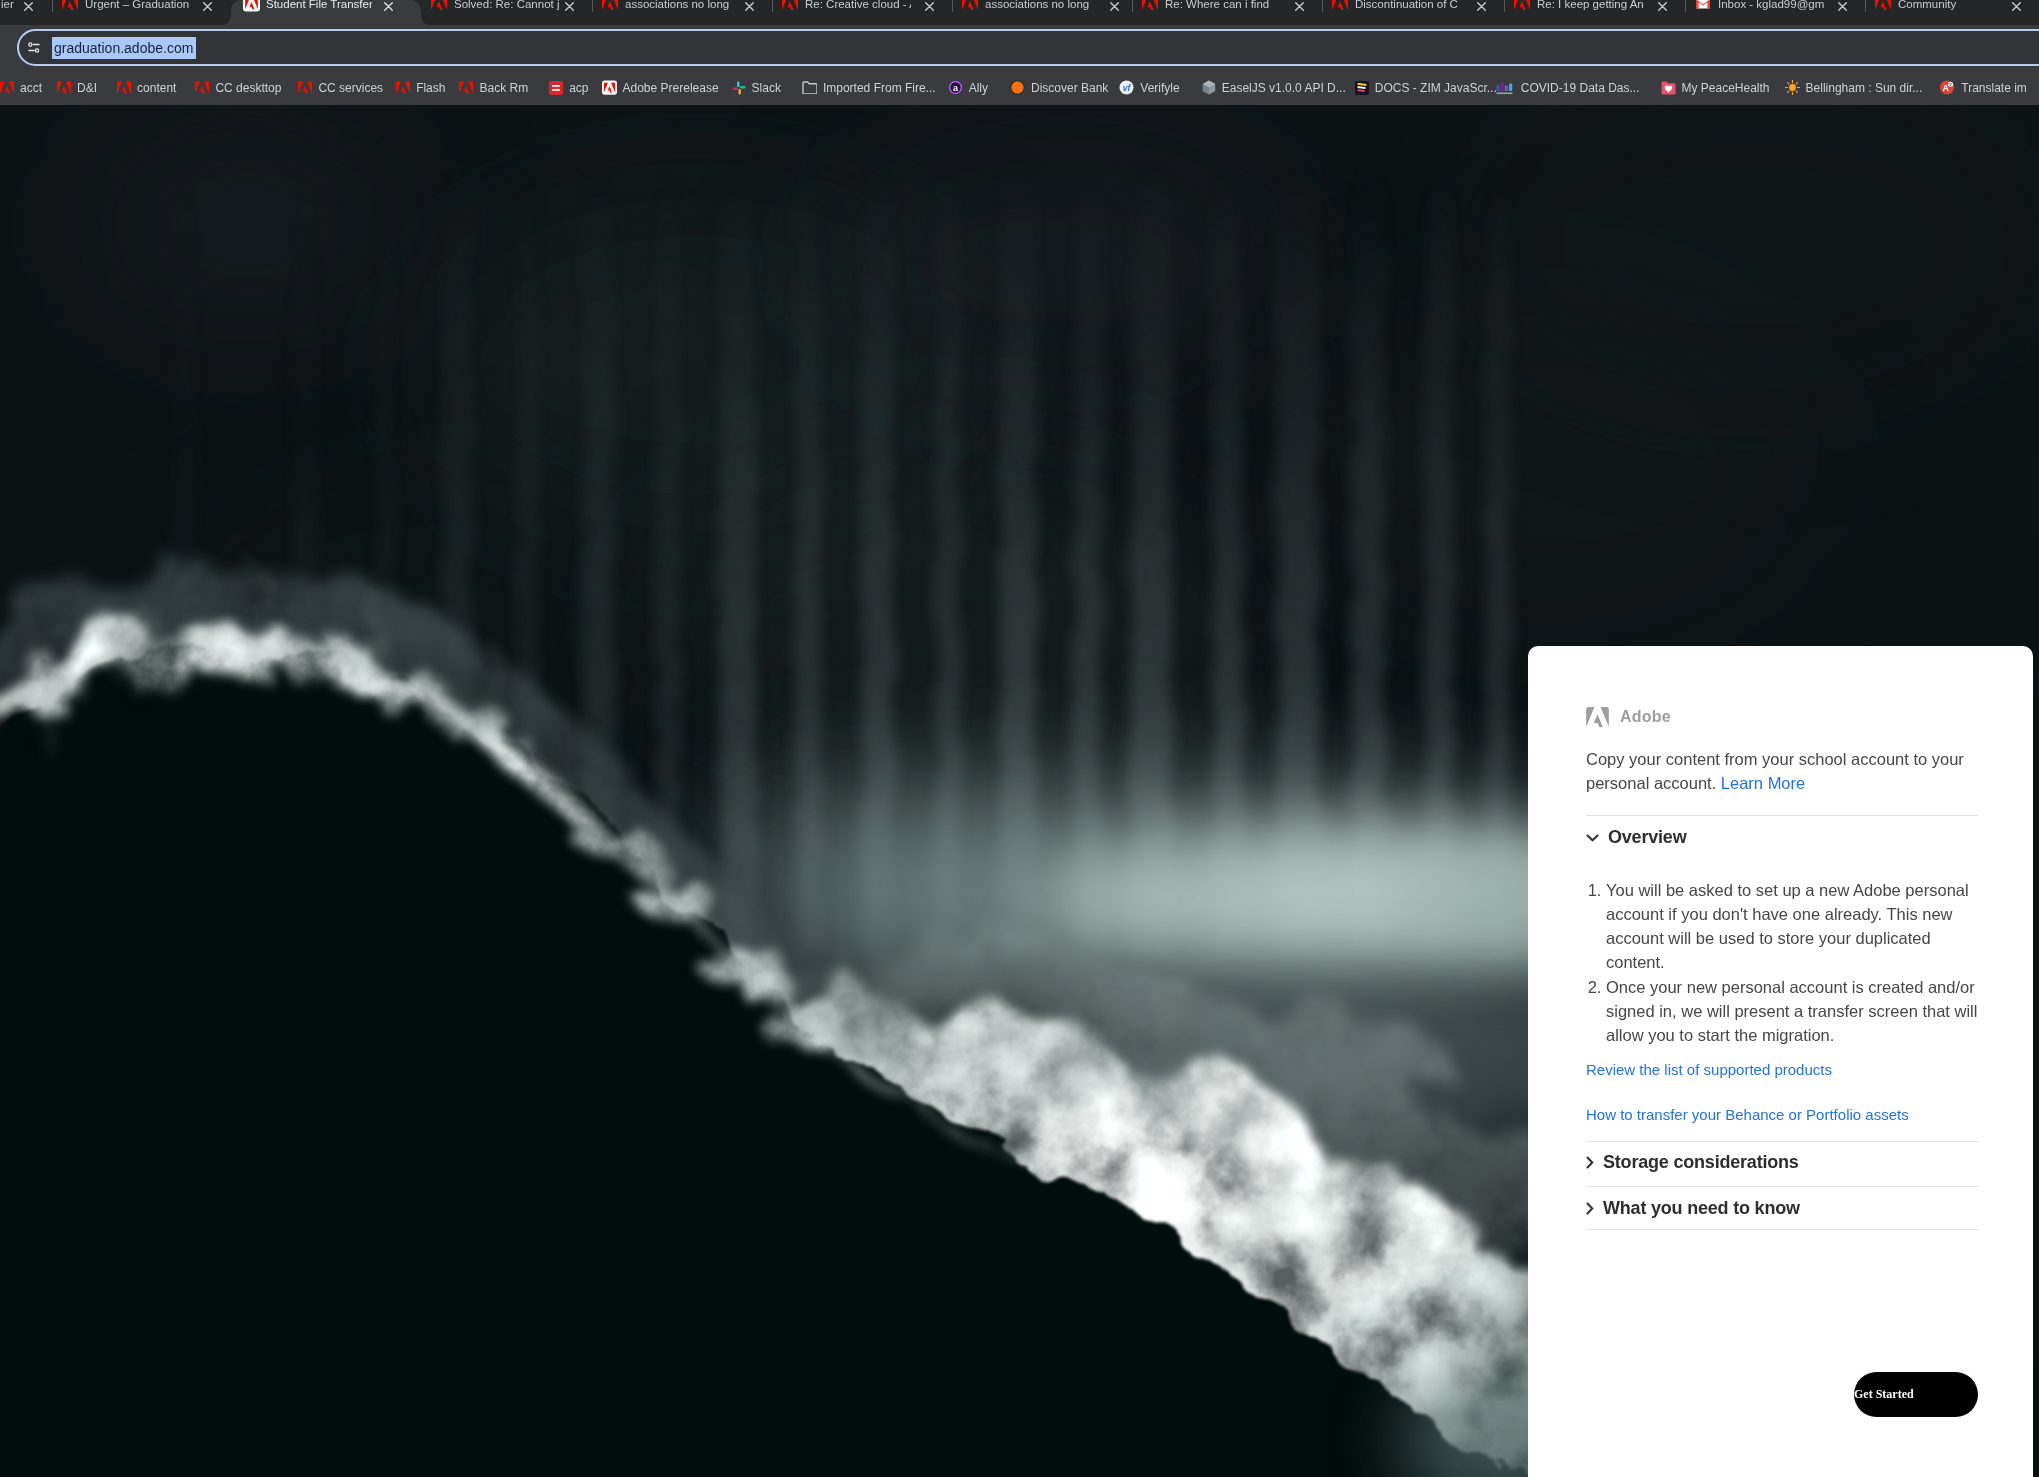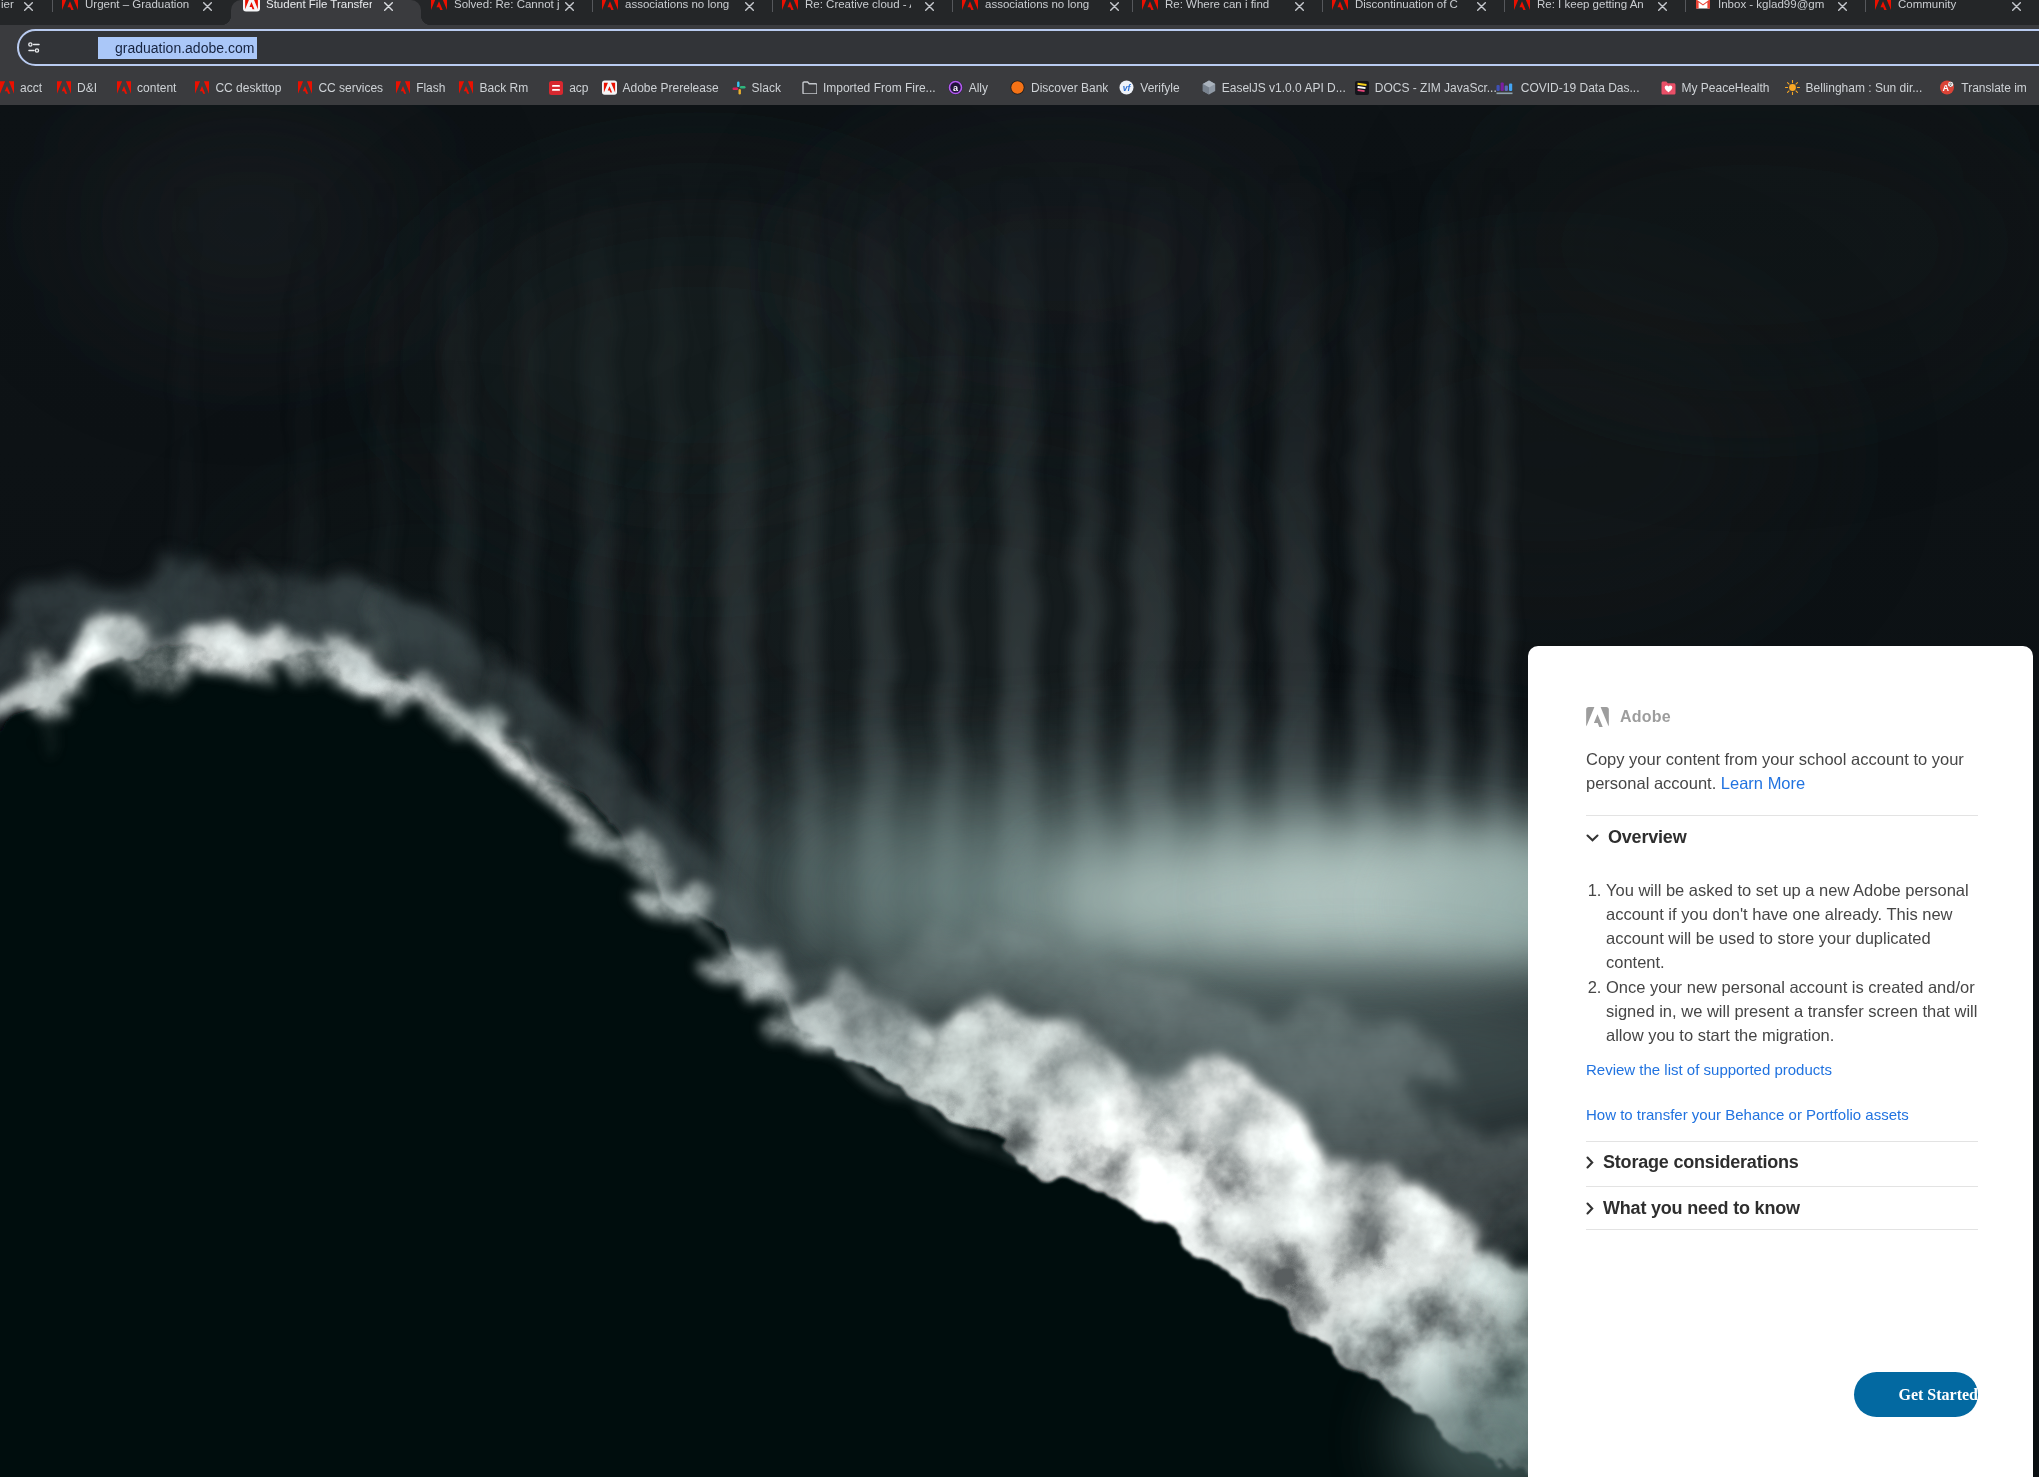--- a/index.html
+++ b/index.html
@@ -16,21 +16,21 @@
     border-radius:10px 10px 0 0; }
   #activetab:before { content:""; position:absolute; left:-10px; bottom:0; width:10px; height:10px;
     background:radial-gradient(circle at 0 0, transparent 10px, #3a3b3e 10.5px); }
   #activetab:after { content:""; position:absolute; right:-10px; bottom:0; width:10px; height:10px;
     background:radial-gradient(circle at 100% 0, transparent 10px, #3a3b3e 10.5px); }
   #activetab .ttl { color:#e9ebee; }
   #toolbar { position:absolute; left:0; top:25px; width:2039px; height:45px; background:#3a3b3e; overflow:hidden; }
   #pill { position:absolute; left:17px; top:4px; width:2060px; height:37px; border:2.5px solid #b9cbf0;
     border-radius:19px; background:#323438; }
   #urlsel { position:absolute; left:52px; top:12px; height:22px; background:#aac7f8;
-    font-size:14px; color:#16233f; line-height:22px; padding:0 3px 0 17px;margin-left:46px; }
+    font-size:14px; color:#16233f; line-height:22px; padding:0 3px 0 2px; }
   #bookmarks { position:absolute; left:0; top:70px; width:2039px; height:35px; background:#3a3b3e;
     display:flex; align-items:center; }
   .bm { display:flex; align-items:center; flex:none; margin-right:17px; font-size:12px; color:#ced2d6; }
   .bm svg, .bm .bi { flex:none; margin-right:6px; }
   #content { position:absolute; left:0; top:105px; width:2039px; height:1012px; }
   #bgsvg { position:absolute; left:0; top:0; }
   #panel { position:absolute; left:1528px; top:541px; width:505px; height:831px; background:#ffffff;
     border-radius:10px 10px 0 0; padding:0 55px 0 58px; color:#464646; }
   #logo-row { display:flex; align-items:center; margin-top:61px; }
   #logo-row span { font-size:16px; font-weight:bold; color:#9d9d9d; margin-left:11px; letter-spacing:0.2px; }
@@ -39,22 +39,22 @@
   #para { font-size:16.5px; line-height:24px; margin-top:20px; }
   a { color:#2173e0; text-decoration:none; }
   .divider { height:1px; background:#e3e3e3; }
   .secrow { display:flex; align-items:center; }
   .secrow svg { flex:none; margin-right:9px; }
   .sectitle { font-size:18px; font-weight:bold; letter-spacing:-0.2px; color:#2e2e2e; }
   ol { margin:0; padding-left:20px; font-size:16.5px; line-height:24px; }
   li + li { margin-top:1px; }
   .plink { font-size:15px; }
   #getstarted { position:absolute; left:326px; top:726px; width:124px; height:45px; border-radius:23px;
-    background:#0369a1; color:#fff; font-family:"Liberation Serif", serif; font-weight:bold;
-    font-size:16px; text-align:right; line-height:45px; }
+    background:#000000; color:#fff; font-family:"Liberation Serif", serif; font-weight:bold;
+    font-size:12px; text-align:left; line-height:45px; }
 </style>
 </head>
 <body>
 <div id="content">
   <svg id="bgsvg" width="2039" height="1372" viewBox="0 0 2039 1372">
 <defs>
 <filter id="fRough" x="-10%" y="-10%" width="120%" height="120%">
   <feTurbulence type="fractalNoise" baseFrequency="0.014" numOctaves="4" seed="7" result="n"></feTurbulence>
   <feDisplacementMap in="SourceGraphic" in2="n" scale="46" xChannelSelector="R" yChannelSelector="G"></feDisplacementMap>
   <feGaussianBlur stdDeviation="1.6"></feGaussianBlur>

